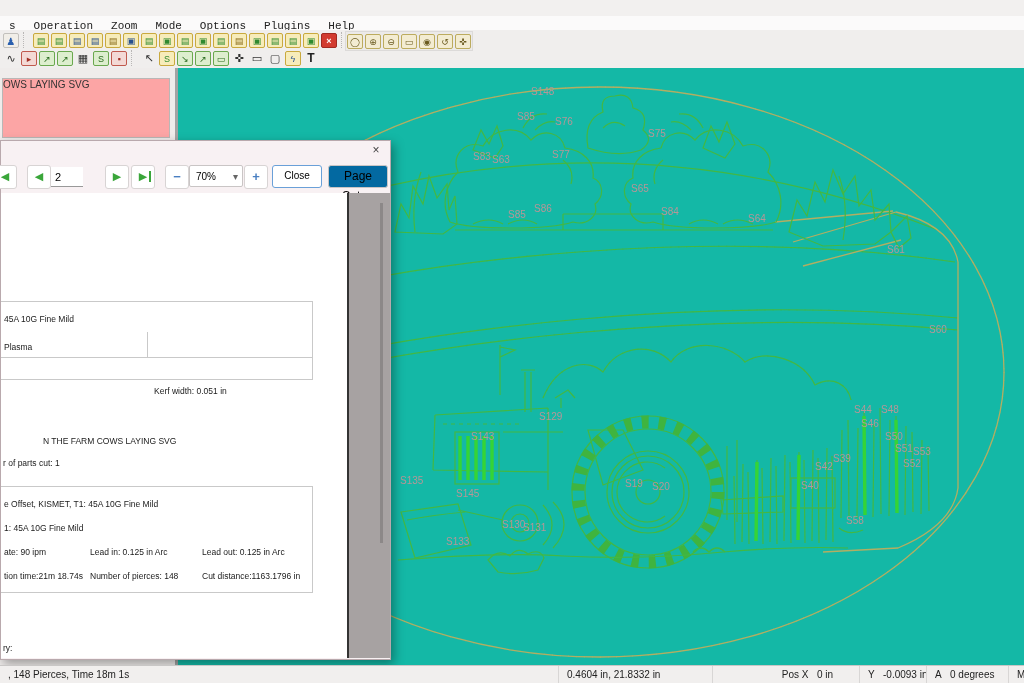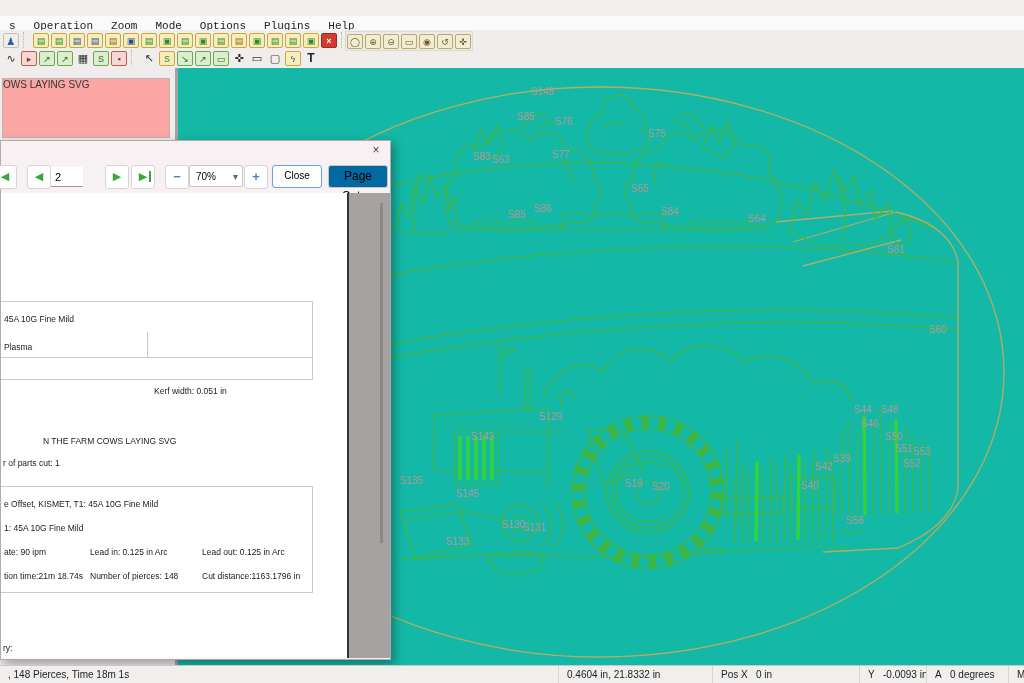--- a/index.html
+++ b/index.html
@@ -306,21 +306,21 @@
         <span class="ptxt" style="left:2px;top:450px;">ry:</span>
 
       </div>
       <div id="vscroll"></div>
     </div>
   </div>
 
   <div id="statusbar">
     <span class="seg" style="left:0;border:none;">, 148 Pierces, Time 18m 1s</span>
     <span class="seg" style="left:558px;width:154px;">0.4604 in, 21.8332 in</span>
-    <span class="seg" style="left:712px;width:121px;">
+    <span class="seg" style="left:712px;width:121px;text-align:right;">
       <span>Pos X</span>&nbsp;&nbsp;
       <span>0 in</span>
     </span>
     <span class="seg" style="left:859px;width:93px;">
       <span>Y</span>&nbsp;&nbsp;
       <span>-0.0093 in</span>
     </span>
     <span class="seg" style="left:926px;width:82px;">
       <span>A</span>&nbsp;&nbsp;
       <span>0 degrees</span>

